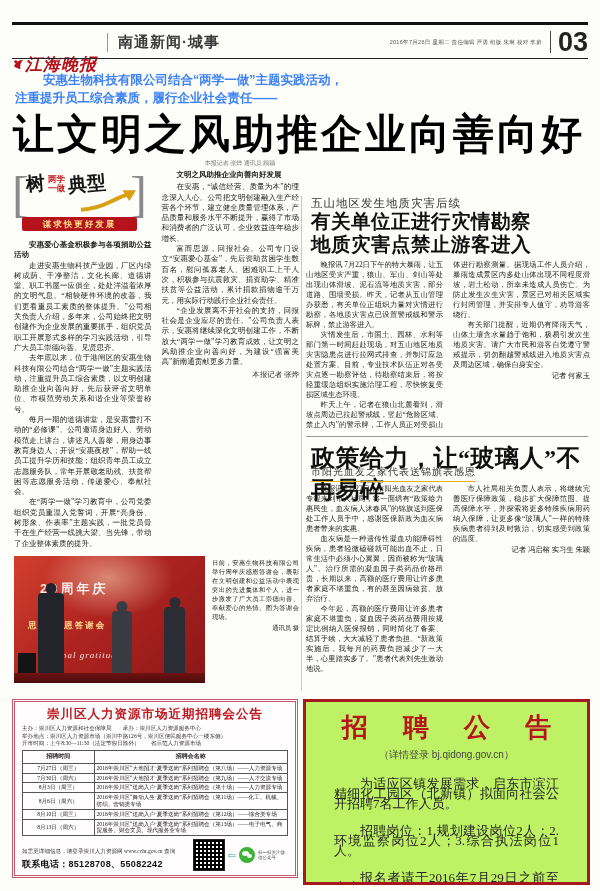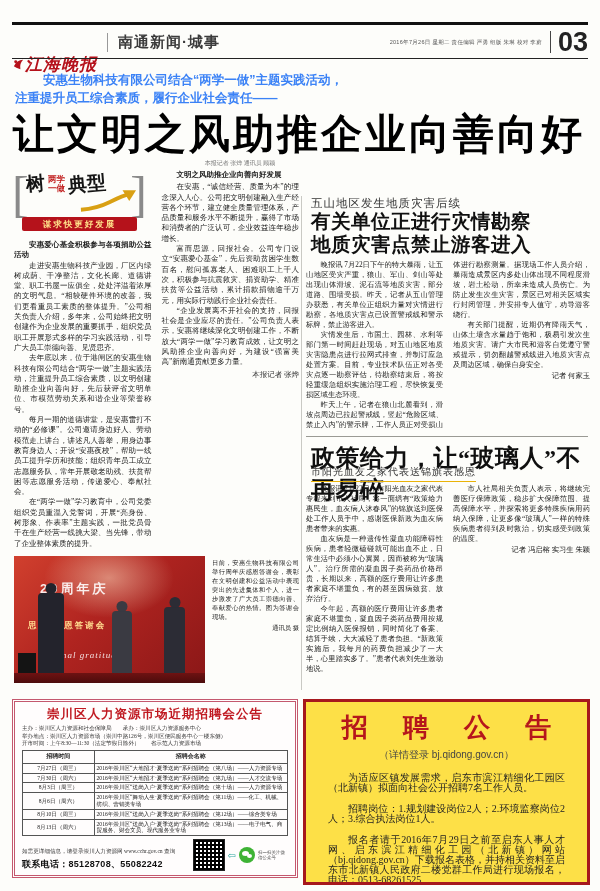--- a/index.html
+++ b/index.html
@@ -91,26 +91,26 @@
   .qr-wrap{display:flex;align-items:center;gap:3px;}
   .qr{width:30px;height:30px;border:1px solid #222;background:
       repeating-linear-gradient(0deg,#000 0 2px,transparent 2px 4px),
       repeating-linear-gradient(90deg,#000 0 2px,#fff 2px 4px);}
   .arr{color:#2ea7a0;font-size:10px;font-weight:bold;}
   .wechat{width:16px;height:16px;border-radius:50%;background:#3eb335;position:relative;}
   .wechat::before{content:"";position:absolute;left:3px;top:4px;width:7px;height:5px;border-radius:50%;background:#fff;}
   .wechat::after{content:"";position:absolute;left:8px;top:7px;width:5px;height:4px;border-radius:50%;background:#fff;}
   .qr-cap{font-size:4.5px;color:#444;width:30px;line-height:5.5px;}
   .ad-right{position:absolute;left:303px;top:699px;width:287px;height:186px;border:3px solid #a6181d;
-            background:#fde047;box-sizing:border-box;padding:8px 11px 6px;overflow:hidden;}
+            background:#bef264;box-sizing:border-box;padding:8px 11px 6px;overflow:hidden;}
   .ad-right-title{text-align:center;color:#b5161c;font-family:"Liberation Sans",sans-serif;font-weight:900;
                   font-size:26px;letter-spacing:14px;margin:0;text-indent:14px;}
   .ad-right-sub{text-align:center;font-family:"Liberation Sans",sans-serif;font-size:10px;color:#444;margin:3px 0 0;}
   .ad-right-body{margin-top:8px;}
-  .ad-right-body p{margin:11px;font-size:10px;line-height:10px;text-indent:2em;text-align:justify;color:#222;}
+  .ad-right-body p{margin:17px;font-size:13px;line-height:10px;text-indent:2em;text-align:justify;color:#222;}
   .ad-sign{margin-top:13px;text-align:right;font-size:6.5px;font-weight:bold;line-height:9.5px;color:#222;}
   .ad-sign .sp{letter-spacing:4px;}
   .ad-sign .dt{font-weight:normal;}
 </style>
 </head>
 <body>
 
 <div class="page">
 
   <div class="rule-top"></div>

